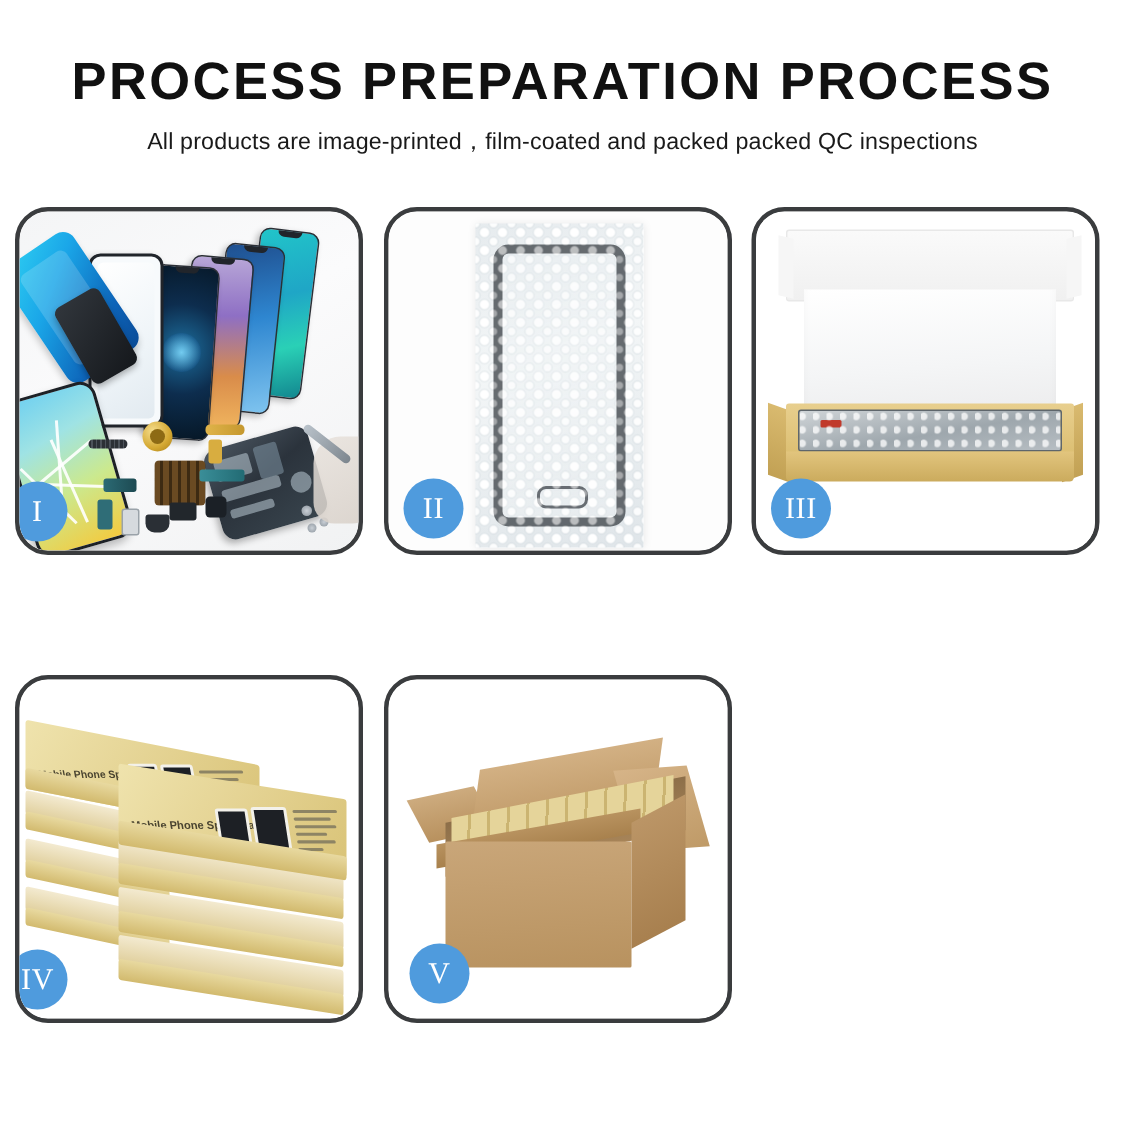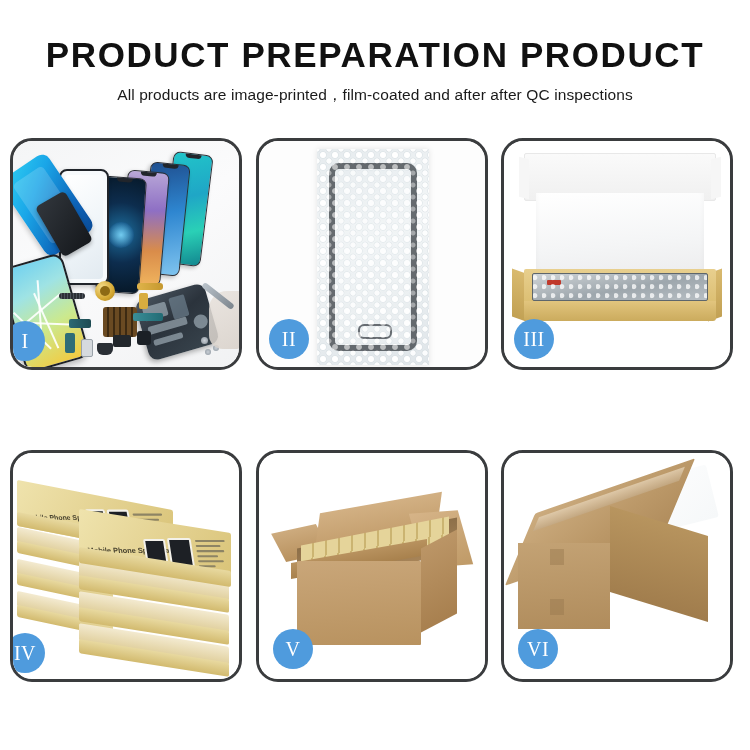--- a/index.html
+++ b/index.html
@@ -237,22 +237,22 @@
   .s_plastic{position:absolute;left:86px;top:-14px;width:110px;height:54px;
        background:linear-gradient(150deg,rgba(255,255,255,.9),rgba(238,242,244,.55));
        transform:rotate(-14deg);border-radius:3px;}
 </style>
 </head>
 <body>
 
 <div class="page">
 
   <div class="header">
-    <div class="title">PRODUCT PREPARATION PRODUCT</div>
-    <div class="subtitle">All products are image-printed，film-coated and after after QC inspections</div>
+    <div class="title">PROCESS PREPARATION PROCESS</div>
+    <div class="subtitle">All products are image-printed，film-coated and packed packed QC inspections</div>
   </div>
 
   <div class="grid">
 
     <div class="panel p1">
       <div class="stage">
         <div class="phonefan">
           <div class="fanph fp4">
               <div class="notch"></div>
             </div>
@@ -395,29 +395,15 @@
           <div class="c_inner"></div>
           <div class="c_fill"></div>
           <div class="c_flapfront"></div>
           <div class="c_front"></div>
           <div class="c_rightside"></div>
         </div>
       </div>
       <div class="badge inside2">V</div>
     </div>
 
-    <div class="panel p6">
-      <div class="stage">
-        <div class="sealed">
-          <div class="s_plastic"></div>
-          <div class="s_top"></div>
-          <div class="s_tape"></div>
-          <div class="s_right"></div>
-          <div class="s_front"></div>
-          <div class="s_tab1"></div>
-          <div class="s_tab2"></div>
-        </div>
-      </div>
-      <div class="badge inside2">VI</div>
-    </div>
 
   </div>
 </div>
 
 </body></html>

